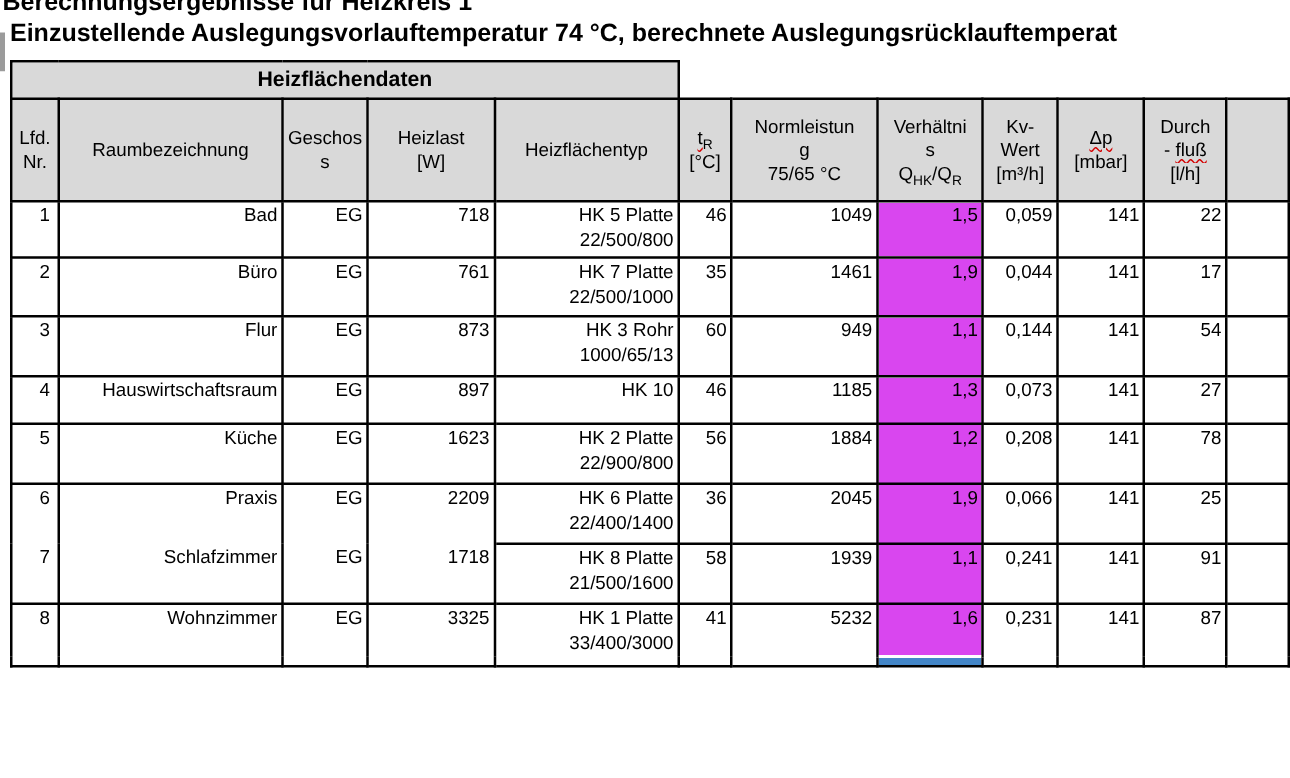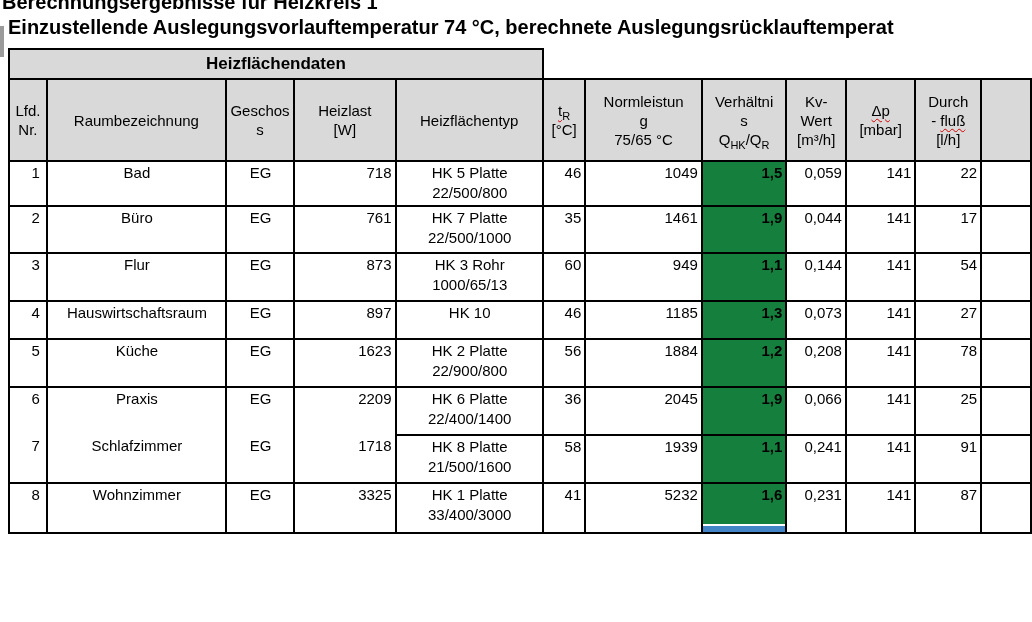--- a/index.html
+++ b/index.html
@@ -35,24 +35,24 @@
   td.void { border:none; background:#fff; }
 
   th.head {
     background:#d9d9d9; font-weight:normal; text-align:center;
     vertical-align:middle; line-height:19px; font-size:15px;
   }
   .pre { white-space:pre-line; }
 
   td.d { vertical-align:top; line-height:20px; padding:1px 3px 0 3px; }
   .num { text-align:right; }
-  .txt { text-align:center; padding-left:4px !important; }
+  .txt { text-align:right; padding-left:4px !important; }
   td.nr { text-align:right; padding-right:6px !important; }
 
-  .sel { background:#15803d;font-weight:bold; }
+  .sel { background:#d946ef; }
 
   .bb0 { border-bottom:none !important; }
   .bt0 { border-top:none !important; }
   .nb  { border:none !important; background:#fff; }
 
   td.s { border-top:none; border-bottom:2px solid #000; padding:0; height:6px; }
   td.s-sel { background:#4386c8; border-top:2px solid #ffffff; }
 
   sub { font-size:11px; line-height:0; }
   .squiggle {

